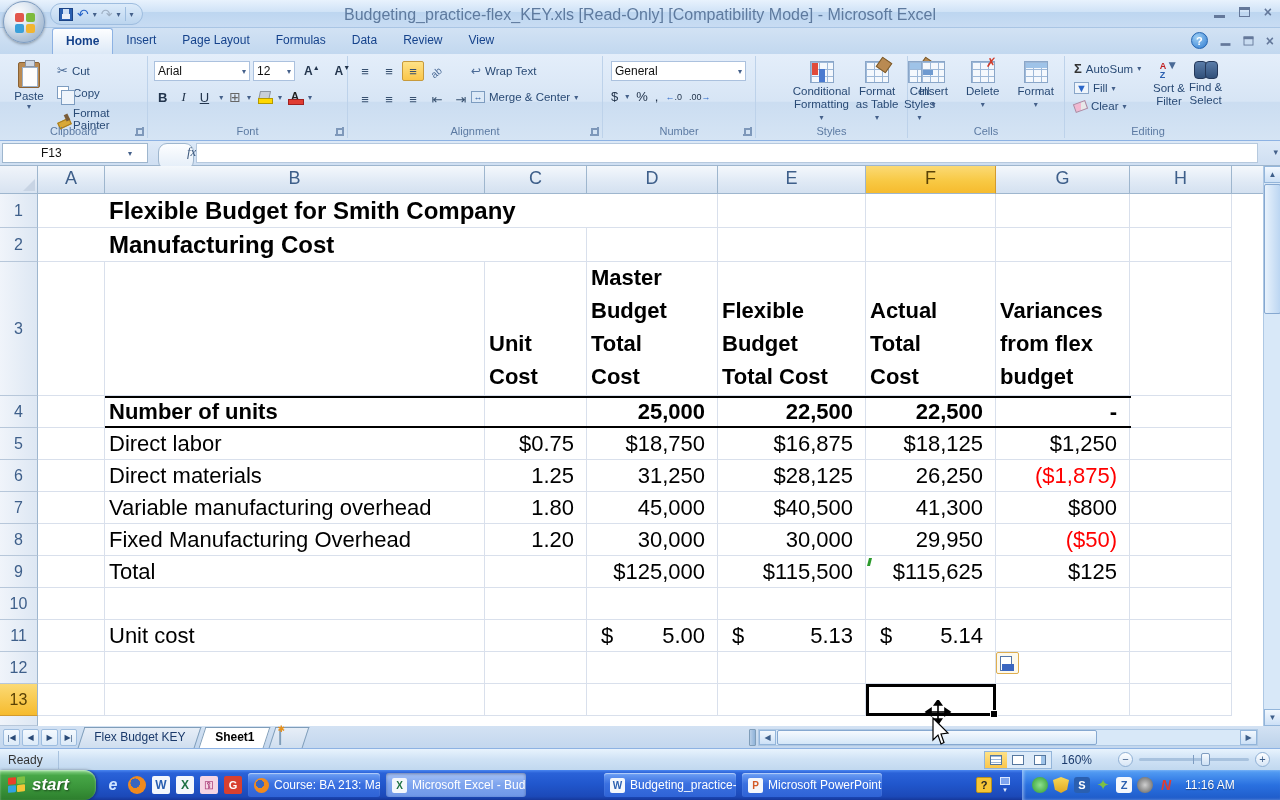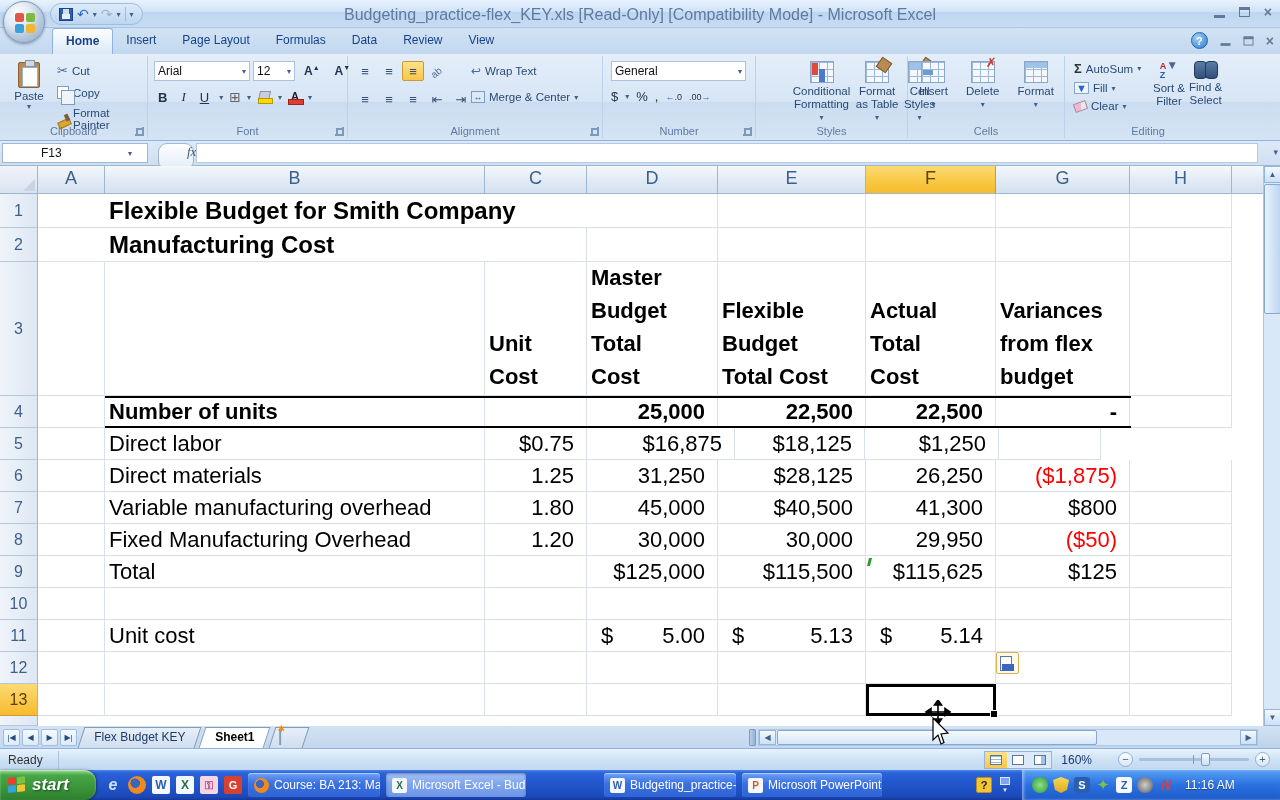--- a/index.html
+++ b/index.html
@@ -588,20 +588,21 @@
         <div class="cell h32 w-f num bold">22,500</div>
         <div class="cell h32 w-g num bold">-</div>
         <div class="cell h32 w-h"></div>
       </div>
 
       <div class="grow h32">
         <div class="rowhdr h32">5</div>
         <div class="cell h32 w-a"></div>
         <div class="cell h32 w-b">Direct labor</div>
         <div class="cell h32 w-c num">$0.75</div>
+        <div class="cell h32 w-d num">$18,750</div>
         <div class="cell h32 w-e num">$16,875</div>
         <div class="cell h32 w-f num">$18,125</div>
         <div class="cell h32 w-g num">$1,250</div>
         <div class="cell h32 w-h"></div>
       </div>
 
       <div class="grow h32">
         <div class="rowhdr h32">6</div>
         <div class="cell h32 w-a"></div>
         <div class="cell h32 w-b">Direct materials</div>

